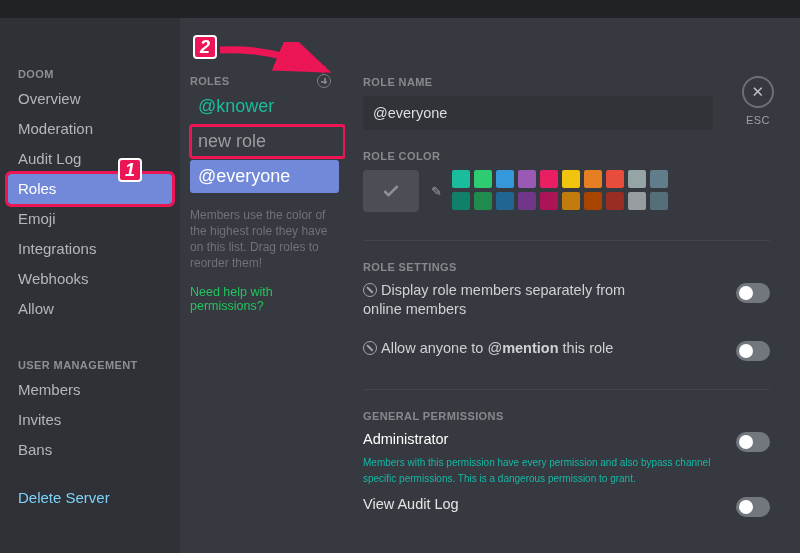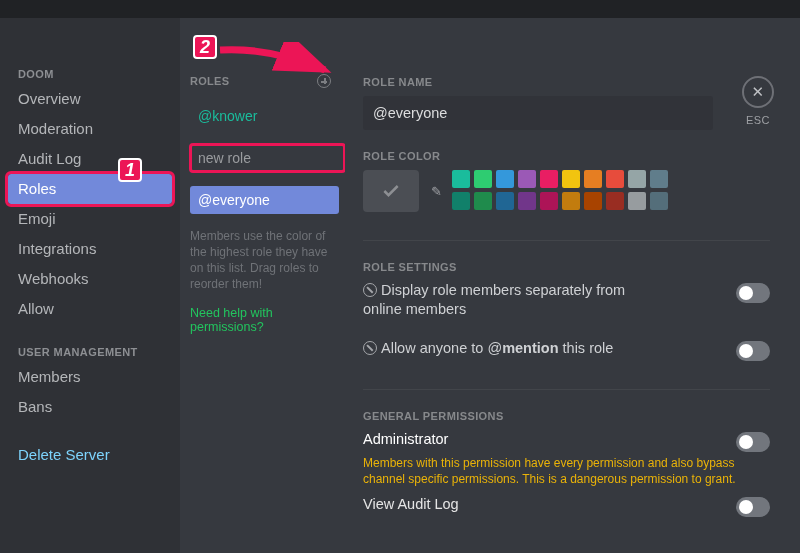--- a/index.html
+++ b/index.html
@@ -45,22 +45,22 @@
     display: flex; justify-content: space-between; align-items: center;
     font-size: 11px; font-weight: 700; letter-spacing: .3px; color: #87898c;
     padding-right: 14px;
   }
   .plus-ico { width:14px; height:14px; border:1.5px solid #7c7e82; border-radius:50%;
     position:relative; }
   .plus-ico::before,.plus-ico::after{content:"";position:absolute;background:#7c7e82;}
   .plus-ico::before{left:3px;right:3px;top:6px;height:1.5px;}
   .plus-ico::after{top:3px;bottom:3px;left:6px;width:1.5px;}
   .role-item {
-    padding: 6px 8px; border-radius: 3px; margin-top: 14px; cursor: pointer;
-    font-size: 14px;
+    padding: 6px 8px; border-radius: 3px; margin-top: 2px; cursor: pointer;
+    font-size: 18px;
   }
   .role-knower { color: #1abc9c; }
   .role-new { color: #9a9c9f; outline: 3px solid #ec1556; outline-offset:-2px;}
   .role-everyone { background: #7289da; color: #fff; margin-right:6px; }
   .roles-help {
     font-size: 12px; color: #6f7277; line-height: 16px; margin-top: 14px;
     padding-right:12px;
   }
   .roles-link { color: #22c55e; font-size: 12.5px; margin-top: 14px; cursor:pointer; }
 
@@ -80,21 +80,21 @@
     display:flex; align-items:center; justify-content:center; color:#9fa1a5;
   }
   .eyedrop { margin: 0 10px 0 12px; color:#9fa1a5; align-self:center; font-size:13px;}
   .sw-grid { display:grid; grid-template-columns: repeat(10, 18px); gap:4px; }
   .sw { width:18px; height:18px; border-radius:2px; }
   .hr { height:1px; background:#42454a; margin: 28px 0 20px 0; }
 
   .setting { display:flex; align-items:flex-start; justify-content:space-between;
     margin-bottom: 20px; }
   .setting .txt { max-width: 300px; color:#cfd1d4; font-size:14.5px; line-height:19px;}
-  .setting .sub { font-size:12px; color:#eab308; line-height:16px; margin-top:6px;}
+  .setting .sub { font-size:10px; color:#14b8a6; line-height:16px; margin-top:6px;}
   .noico { display:inline-block; width:14px; height:14px; border:1.7px solid #a5a7ab;
     border-radius:50%; position:relative; vertical-align:-2px; margin-right:4px;}
   .noico::after{content:"";position:absolute;left:2px;right:2px;top:5px;height:1.7px;
     background:#a5a7ab; transform:rotate(45deg);}
   .toggle {
     width: 34px; height: 20px; background:#72767d; border-radius:10px;
     position:relative; flex-shrink:0; margin-top:2px;
   }
   .toggle::after{content:"";position:absolute;width:14px;height:14px;border-radius:50%;
     background:#fff; left:3px; top:3px;}
@@ -119,22 +119,23 @@
     <div class="sb-head">DOOM</div>
     <div class="sb-item">Overview</div>
     <div class="sb-item">Moderation</div>
     <div class="sb-item">Audit Log</div>
     <div class="sb-item active hl1">Roles</div>
     <div class="sb-item">Emoji</div>
     <div class="sb-item">Integrations</div>
     <div class="sb-item">Webhooks</div>
     <div class="sb-item">Allow</div>
 
-    <div class="sb-head" style="margin-top:18px">USER MANAGEMENT</div>
+    <div class="sb-head" style="margin-top:31px">USER MANAGEMENT</div>
     <div class="sb-item">Members</div>
+    <div class="sb-item">Invites</div>
     <div class="sb-item">Bans</div>
 
     <div class="sb-item danger" style="margin-top:18px">Delete Server</div>
   </div>
 
   <div class="roles-col">
     <div class="roles-head">
       <span>ROLES</span>
       <span class="plus-ico"></span>
     </div>

